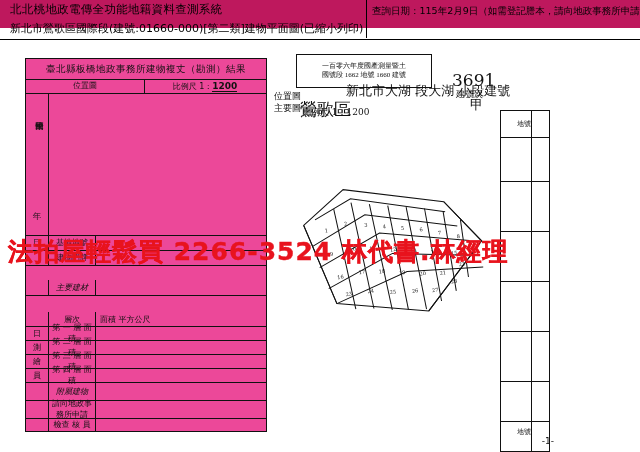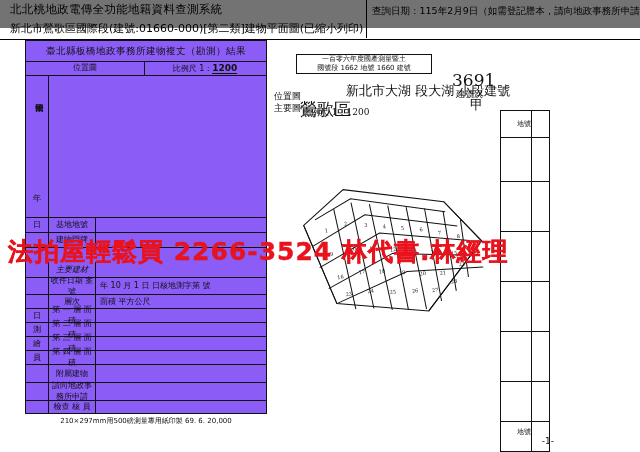--- a/index.html
+++ b/index.html
@@ -7,21 +7,21 @@
     width:640px;height:452px;
     background:#ffffff;
     font-family:"DejaVu Sans","Liberation Sans",sans-serif;
     overflow:hidden;
     position:relative;
     color:#111;
   }
   
   .header{
     position:absolute;left:0;top:0;width:640px;height:28px;
-    background:#737373;
+    background:#be185d;
   }
   .hdr-title{
     position:absolute;left:10px;top:2px;
     font-size:11.5px;letter-spacing:0.3px;color:#000;
     white-space:nowrap;
   }
   .hdr-sub{
     position:absolute;left:10px;top:21px;
     font-size:11px;color:#000;white-space:nowrap;
   }
@@ -36,23 +36,23 @@
   .hdr-rule{
     position:absolute;left:0;top:39px;width:640px;height:1px;background:#000;
   }
   
   .scan{
     position:absolute;left:0;top:40px;width:640px;height:412px;
     background:#fff;
   }
   
   .form{
-    position:absolute;left:25px;top:0;width:240px;height:372px;
+    position:absolute;left:25px;top:18px;width:240px;height:372px;
     border:1.3px solid #111;
-    background:#8b5cf6;
+    background:#ec4899;
   }
   .form-title{
     position:absolute;left:0;top:0;width:240px;height:20px;
     border-bottom:1px solid #111;
     font-size:9.5px;text-align:center;line-height:20px;
     letter-spacing:0.5px;white-space:nowrap;
   }
   .form-row2{
     position:absolute;left:0;top:20px;width:240px;height:14px;
     border-bottom:1px solid #111;
@@ -106,21 +106,21 @@
   .hand{
     position:absolute;color:#111;
     font-family:"DejaVu Serif","Liberation Serif",serif;
     white-space:nowrap;
   }
   .hw-big{font-size:17px;}
   .hw-med{font-size:13px;}
   .hw-sm{font-size:9px;}
   .boxed{
     position:absolute;border:1px solid #111;font-size:7px;
-    padding:0 2px;white-space:nowrap;line-height:9px;text-align:center;
+    padding:7px 2px;white-space:nowrap;line-height:9px;text-align:center;font-family:Liberation Serif, serif;
   }
   
   .parcelmap{
     position:absolute;left:300px;top:135px;width:190px;height:150px;
     transform:rotate(-8deg);
   }
   .parcelmap svg{display:block;}
   
   .strip{
     position:absolute;left:500px;top:70px;width:48px;height:340px;
@@ -182,25 +182,20 @@
     <div class="frow" style="top:191px;height:15px;">
       <div class="lab"></div>
       <div class="lab2">建物門牌</div>
       <div class="val"></div>
     </div>
     <div class="frow" style="top:221px;height:15px;font-style:italic;">
       <div class="lab"></div>
       <div class="lab2">主要建材</div>
       <div class="val"></div>
     </div>
-    <div class="frow" style="top:236px;height:17px;">
-      <div class="lab"></div>
-      <div class="lab2">收件日期 案號</div>
-      <div class="val">年 10 月 1 日  日核地測字第   號</div>
-    </div>
     <div class="frow" style="top:253px;height:14px;">
       <div class="lab"></div>
       <div class="lab2">層次</div>
       <div class="val">面積 平方公尺</div>
     </div>
     <div class="frow" style="top:267px;height:14px;">
       <div class="lab">日</div>
       <div class="lab2">第 一 層 面積</div>
       <div class="val"></div>
     </div>
@@ -212,37 +207,36 @@
     <div class="frow" style="top:295px;height:14px;">
       <div class="lab">繪</div>
       <div class="lab2">第 三 層 面積</div>
       <div class="val"></div>
     </div>
     <div class="frow" style="top:309px;height:14px;">
       <div class="lab">員</div>
       <div class="lab2">第 四 層 面積</div>
       <div class="val"></div>
     </div>
-    <div class="frow" style="top:323px;height:18px;">
+    <div class="frow" style="top:323px;height:18px;font-style:italic;">
       <div class="lab"></div>
       <div class="lab2">附屬建物</div>
       <div class="val"></div>
     </div>
     <div class="frow" style="top:341px;height:18px;">
       <div class="lab"></div>
       <div class="lab2">請向地政事務所申請</div>
       <div class="val"></div>
     </div>
     <div class="frow" style="top:359px;height:13px;border-bottom:none;">
       <div class="lab"></div>
       <div class="lab2">檢查  核  員</div>
       <div class="val"></div>
     </div>
 
-    <div class="footnote">210×297mm用500磅測量專用紙印製 69. 6. 20,000</div>
   </div>
 
   <div class="boxed" style="left:296px;top:14px;width:130px;">
     一百零六年度國產測量暨土<br>國號段 1662 地號 1660 建號
   </div>
 
   <div class="hand hw-big" style="left:300px;top:38px;margin-top:20px;">鶯歌區</div>
   <div class="hand hw-med" style="left:346px;top:42px;">新北市大湖 段大湖 小段建號</div>
   <div class="hand hw-big" style="left:452px;top:30px;">3691</div>
   <div class="hand hw-sm" style="left:456px;top:48px;">建號次</div>

